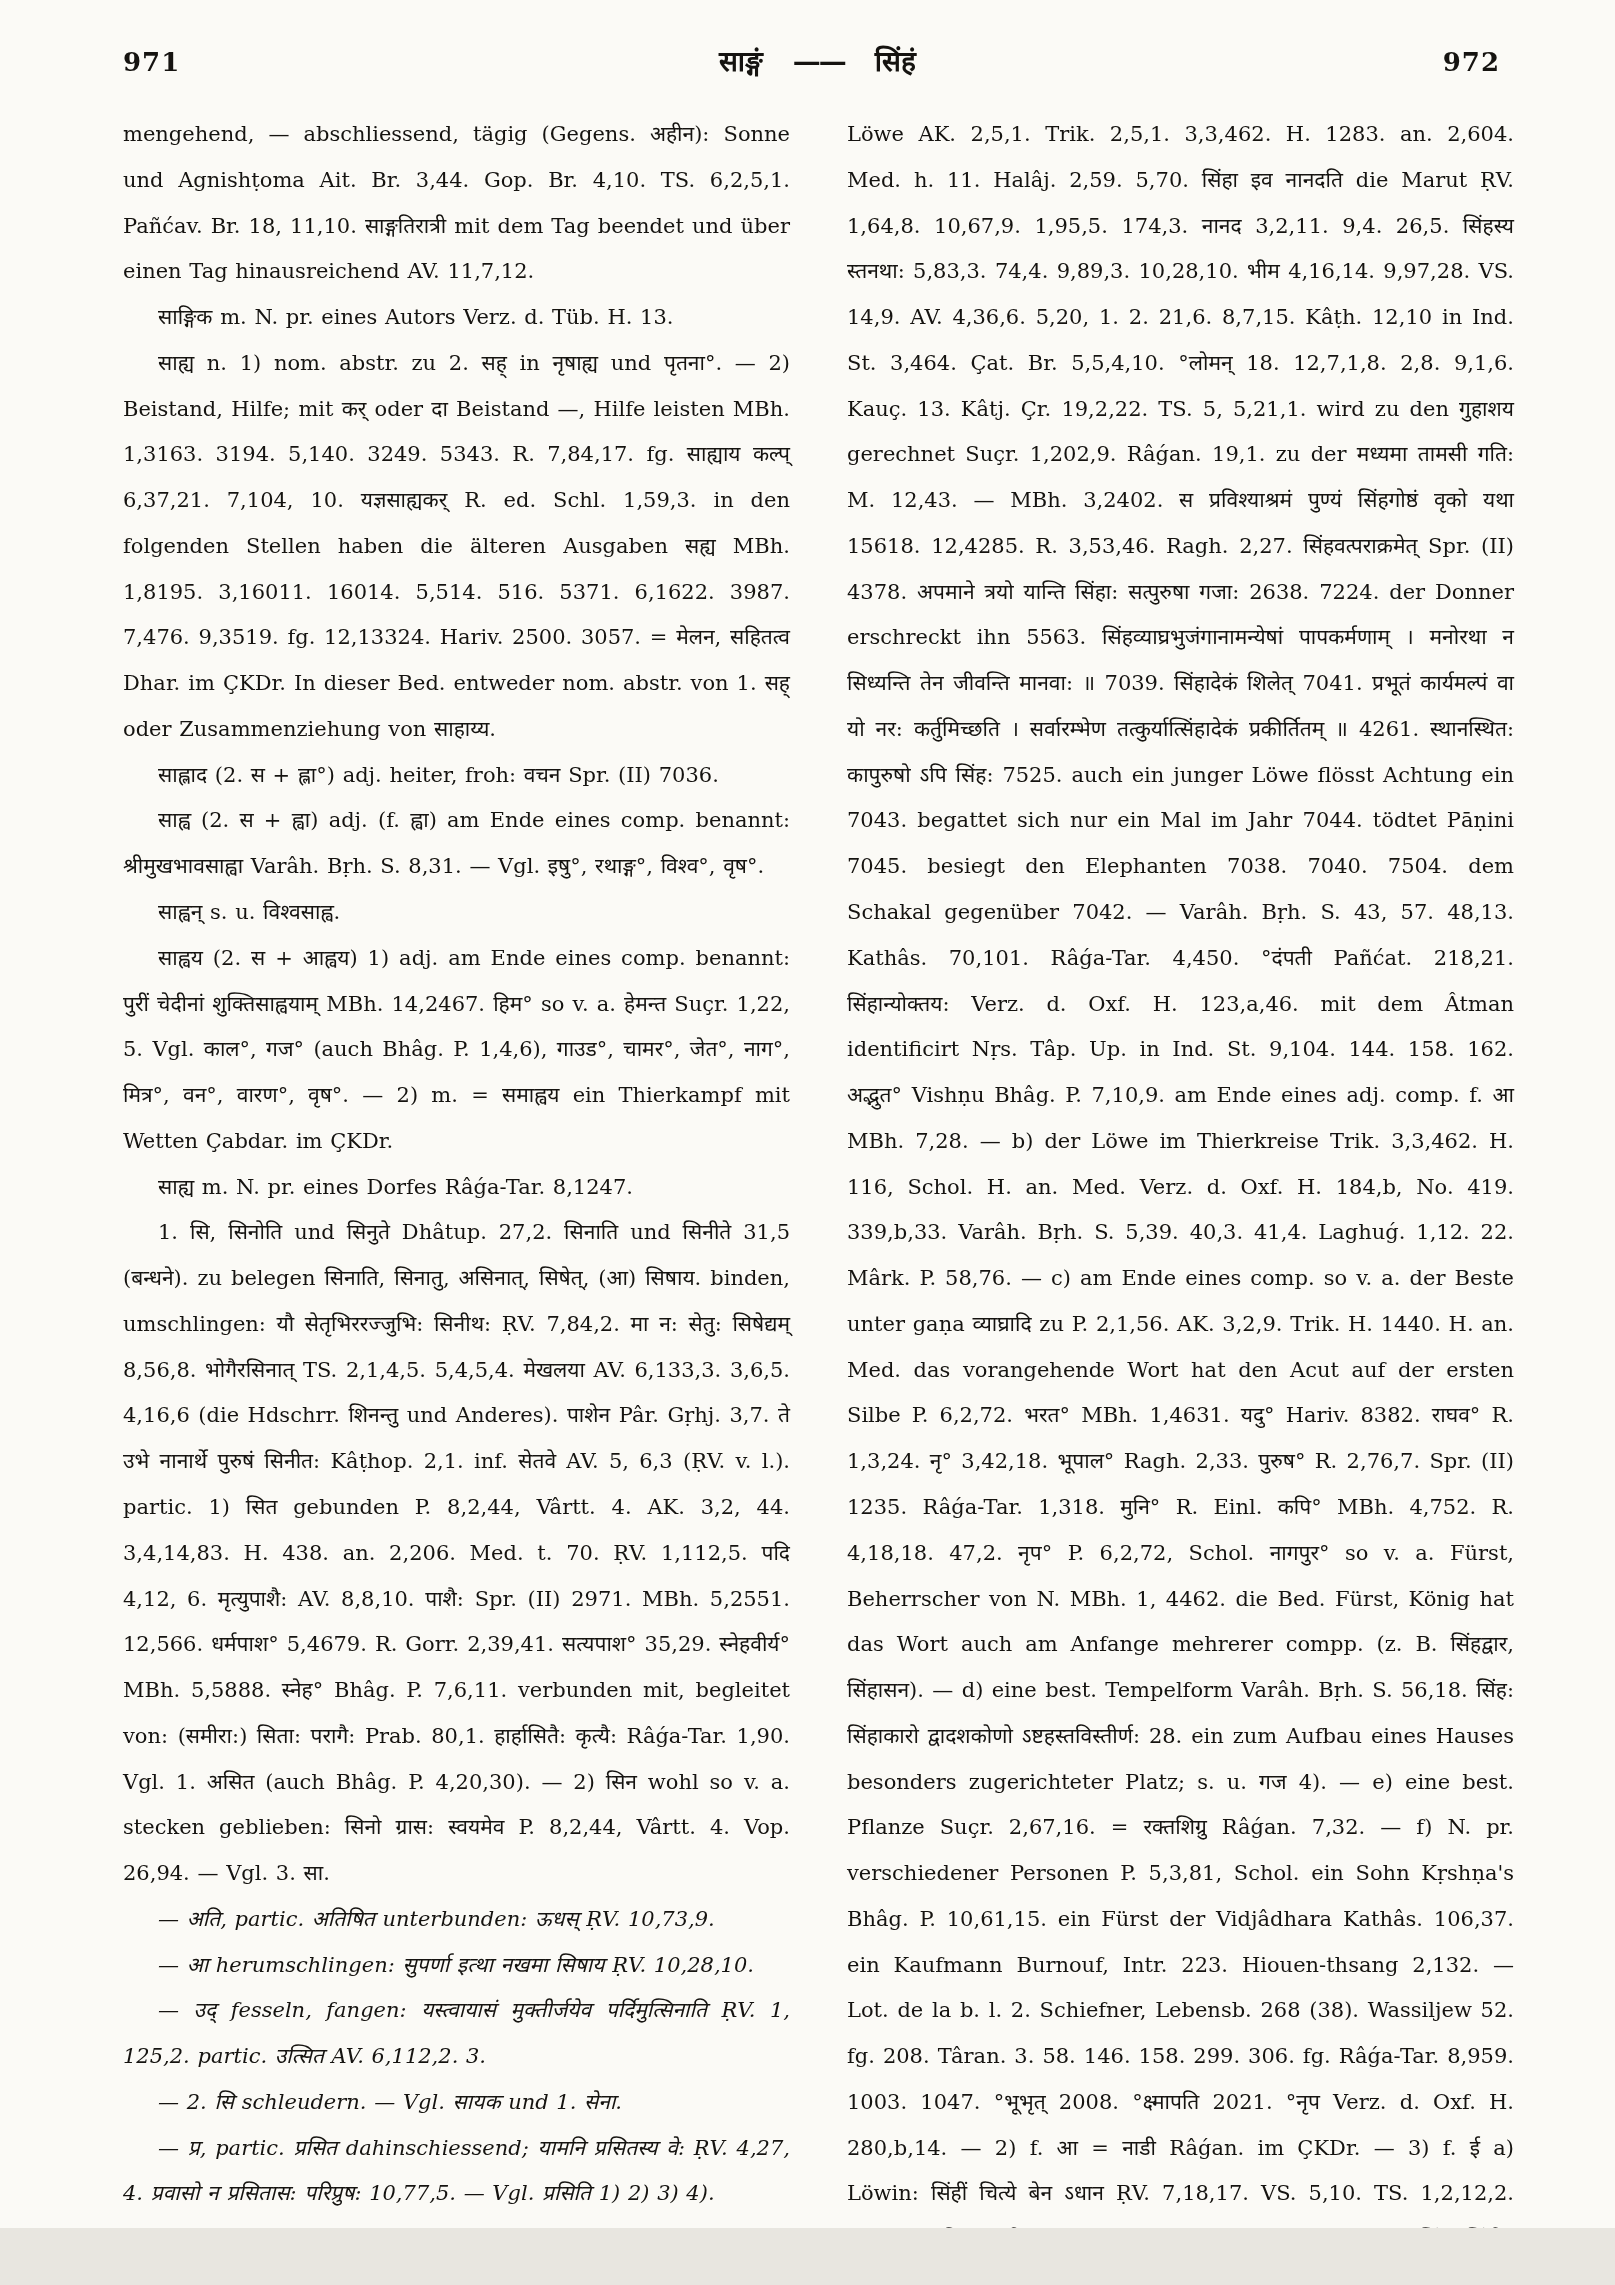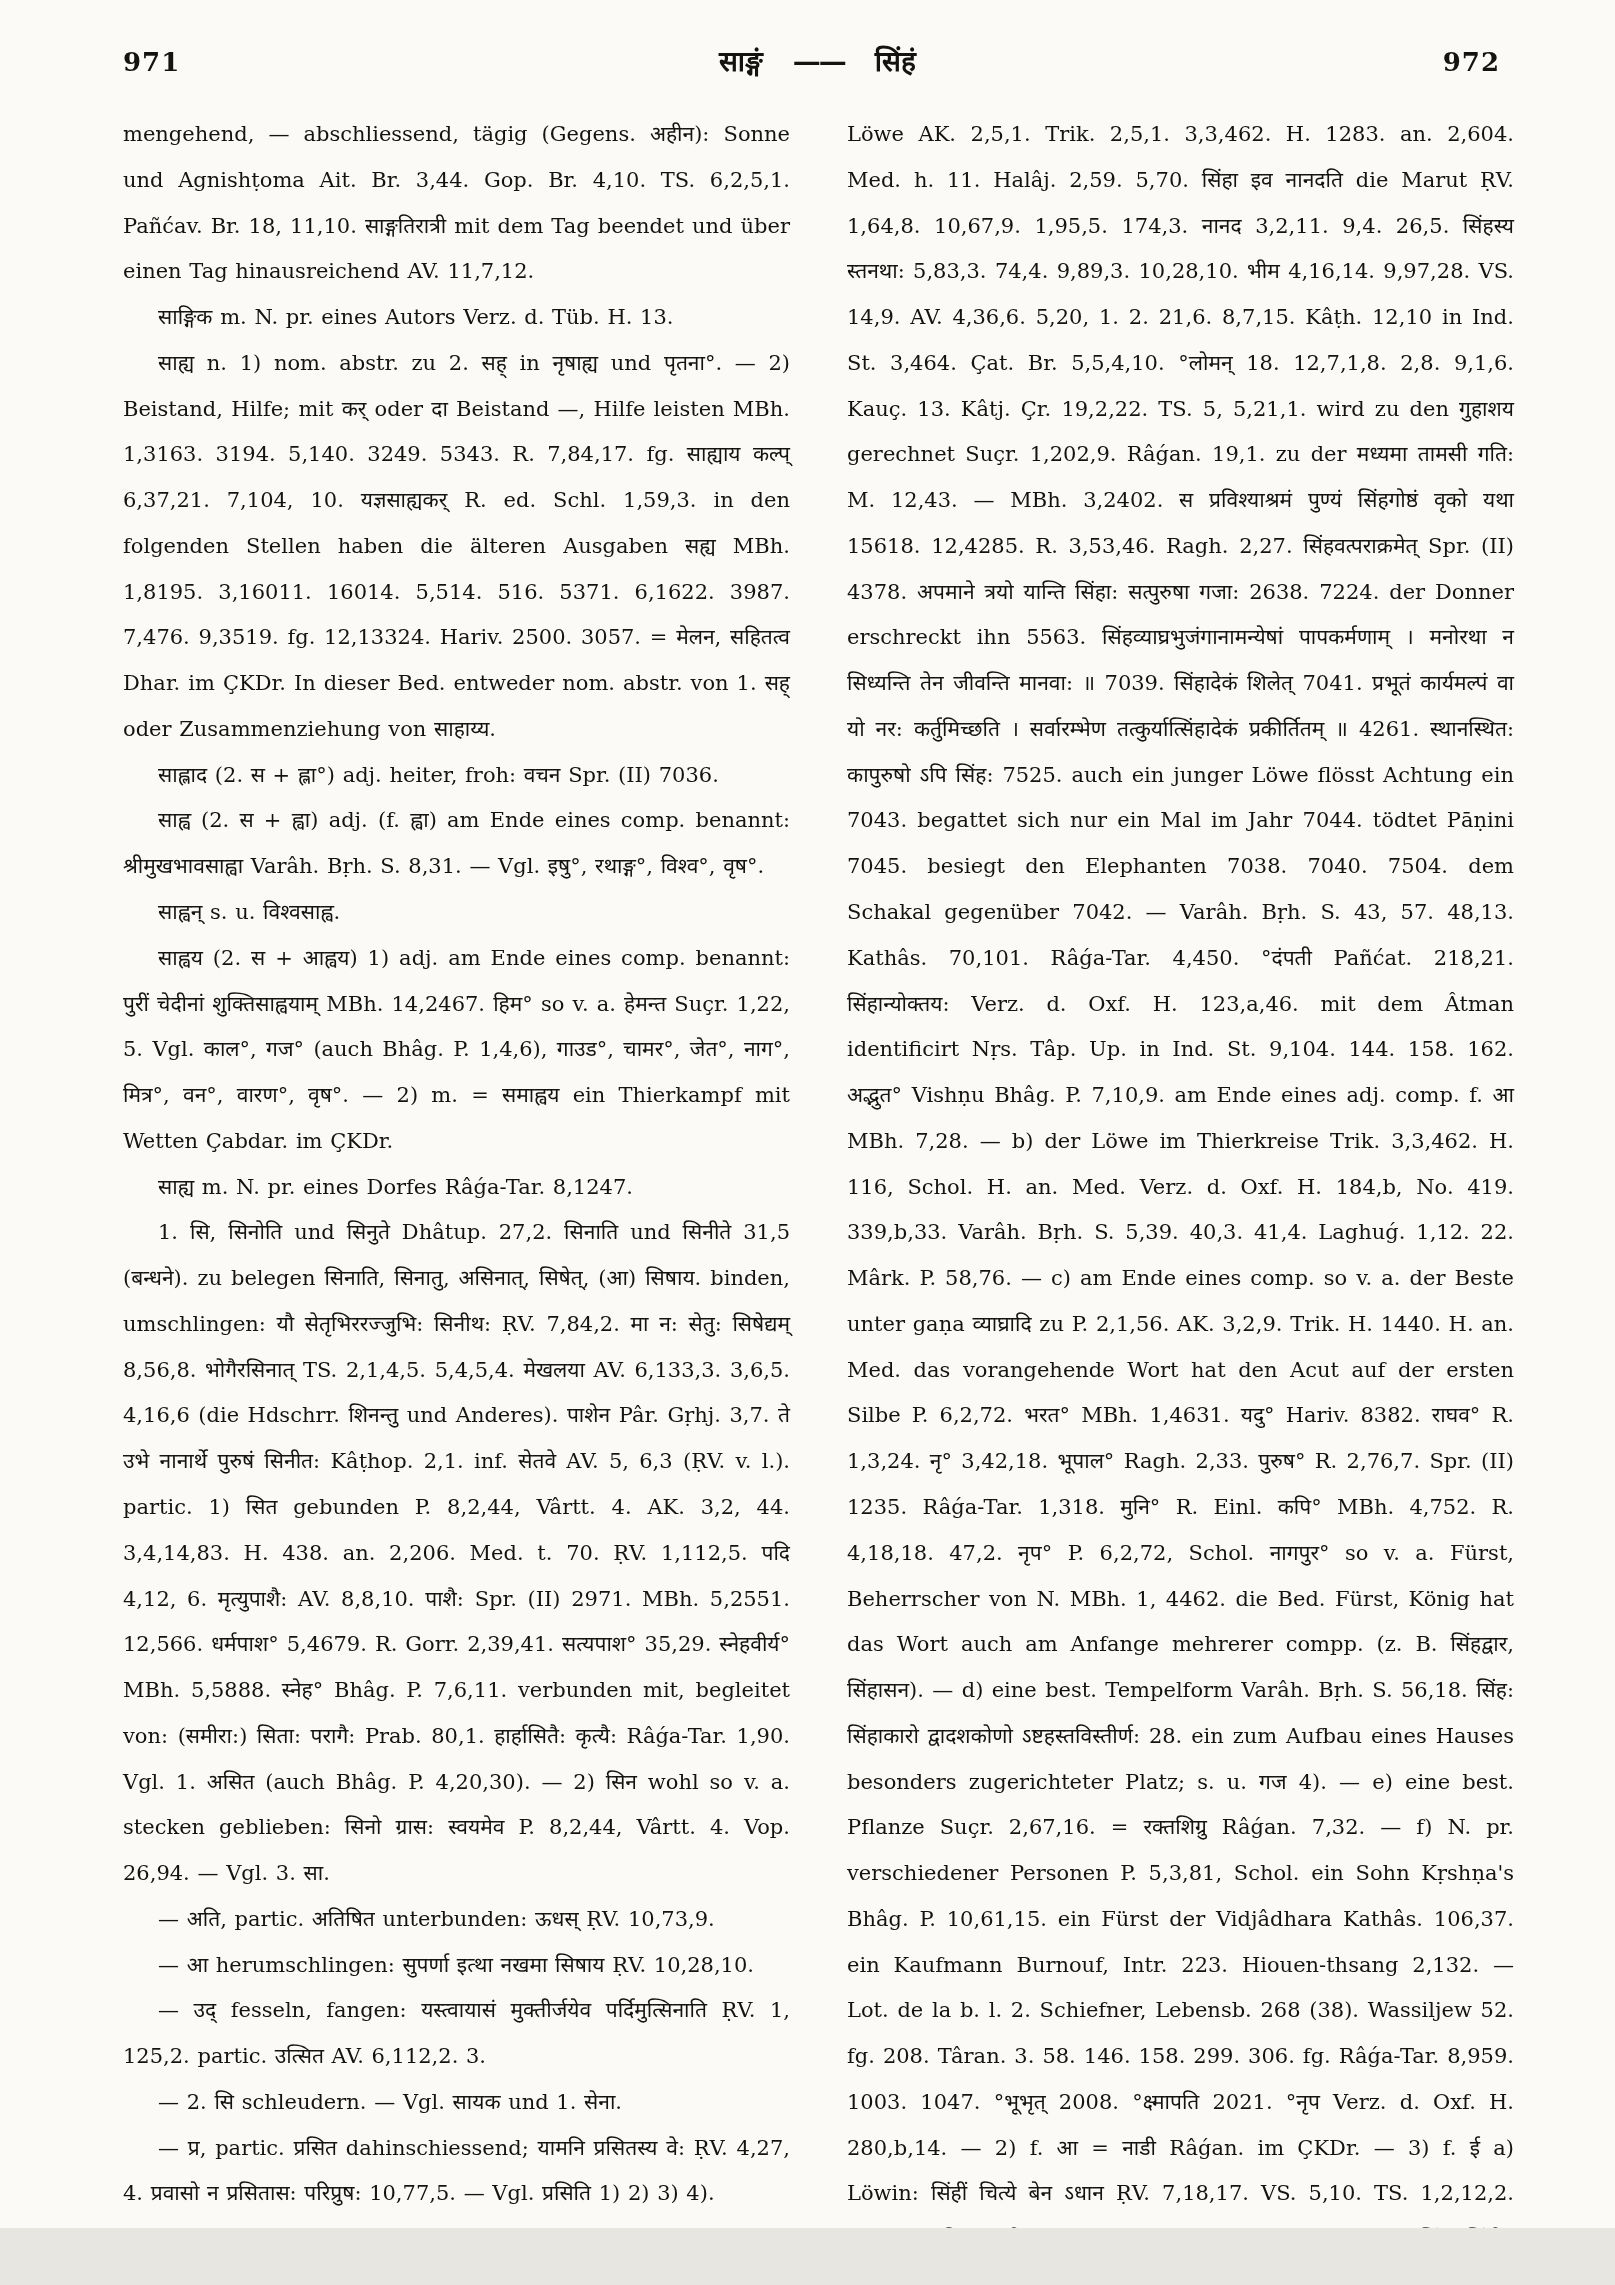--- a/index.html
+++ b/index.html
@@ -39,21 +39,21 @@
   }
   .col { flex: 1 1 0; min-width: 0; }
   .col p {
     margin: 0;
     font-size: 21px;
     line-height: 2.18;
     text-align: justify;
     word-spacing: 1px;
   }
   .col p.entry { text-indent: 35px; }
-  .col p.sub   { text-indent: 35px; }
+  .col p.sub   { text-indent: 35px; font-style: italic; }
   .col p.cont  { text-indent: 0; }
 </style>
 </head>
 <body>
 
 <div class="page">
 
   <div class="running-head">
     <span class="page-number">971</span>
     <span class="head-center">

